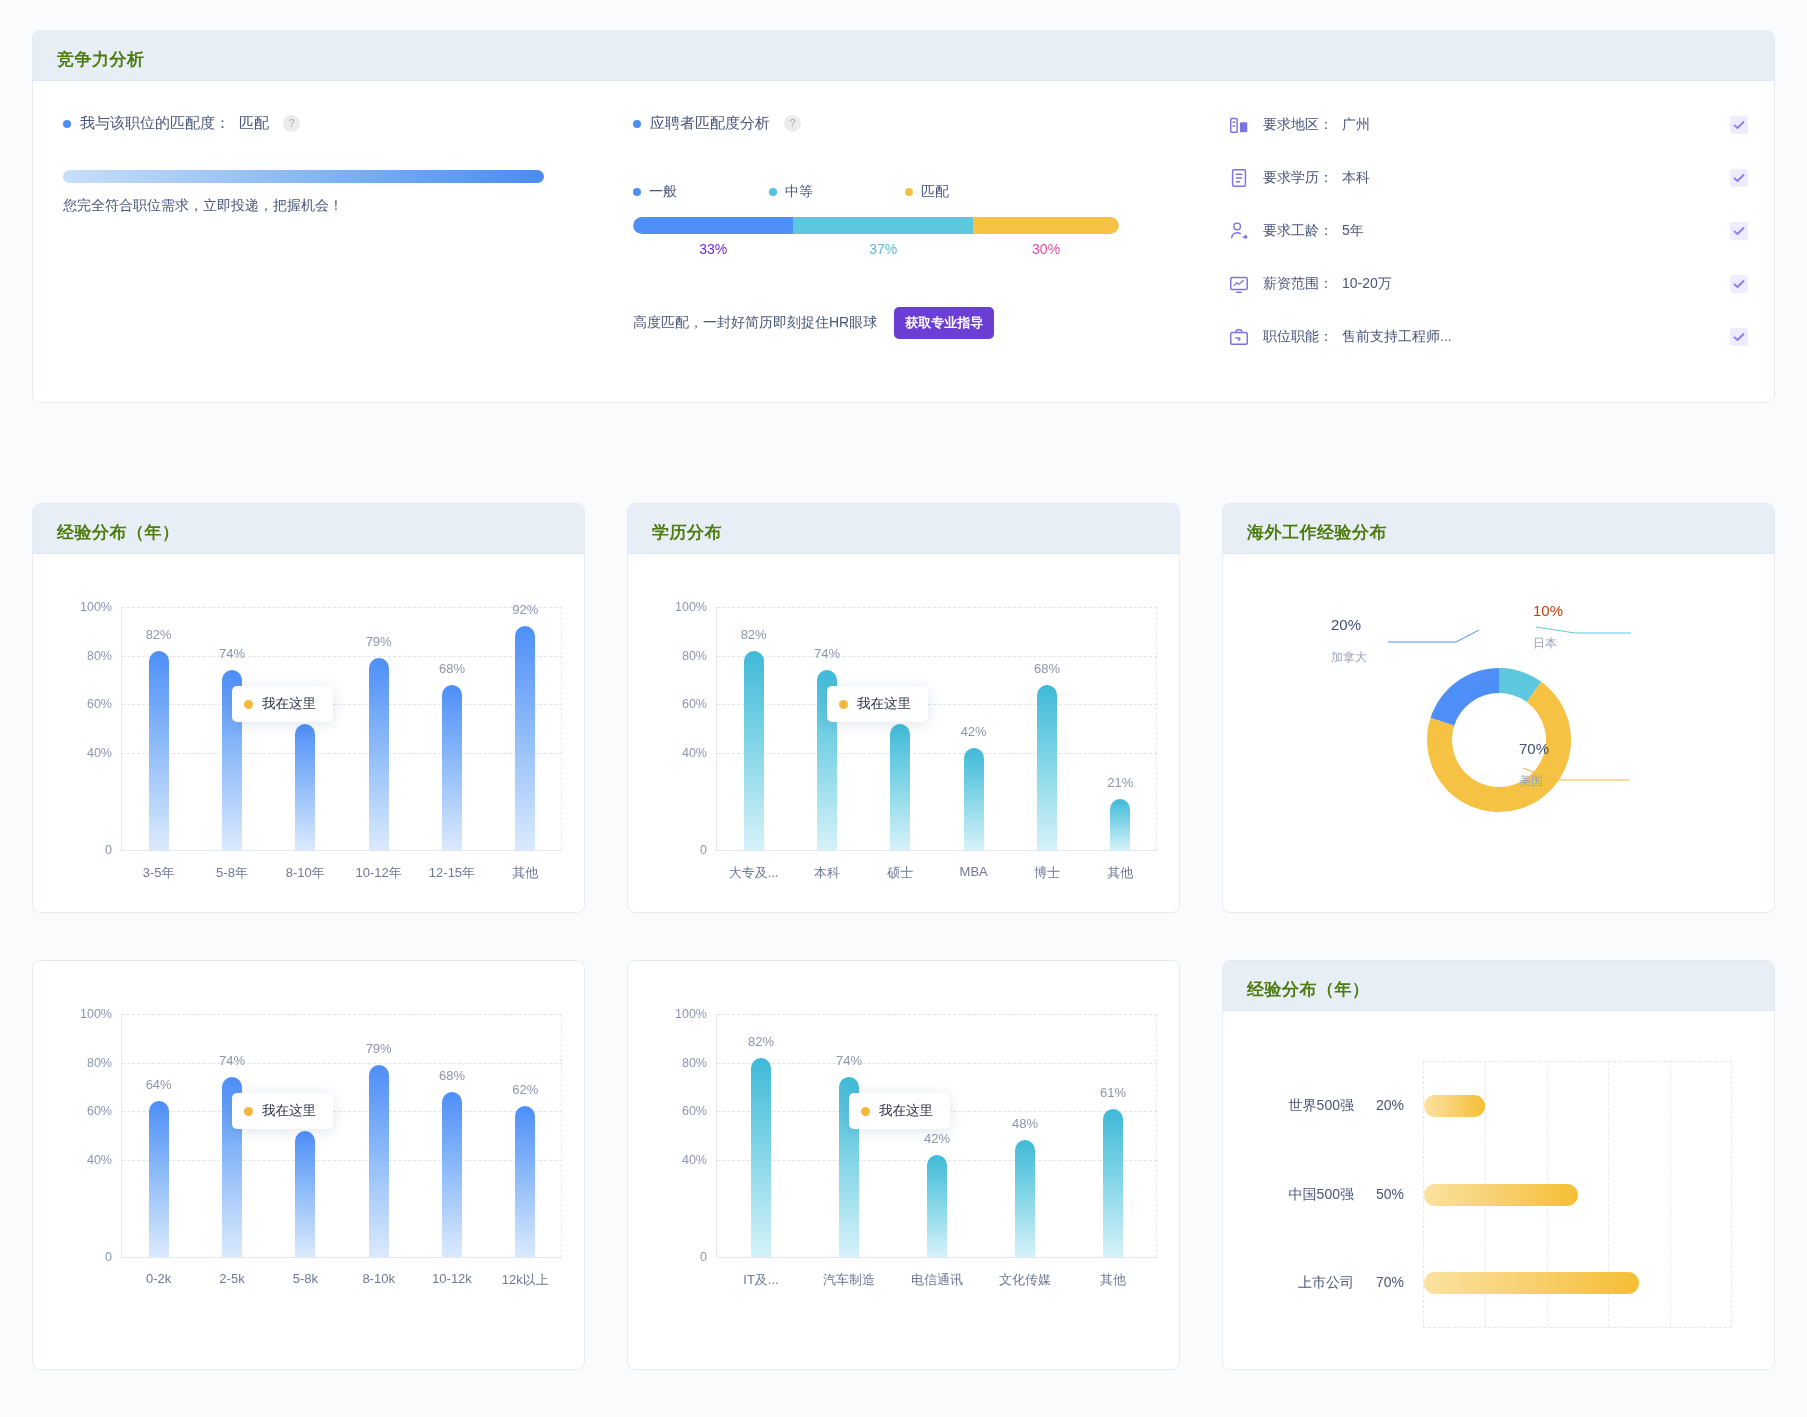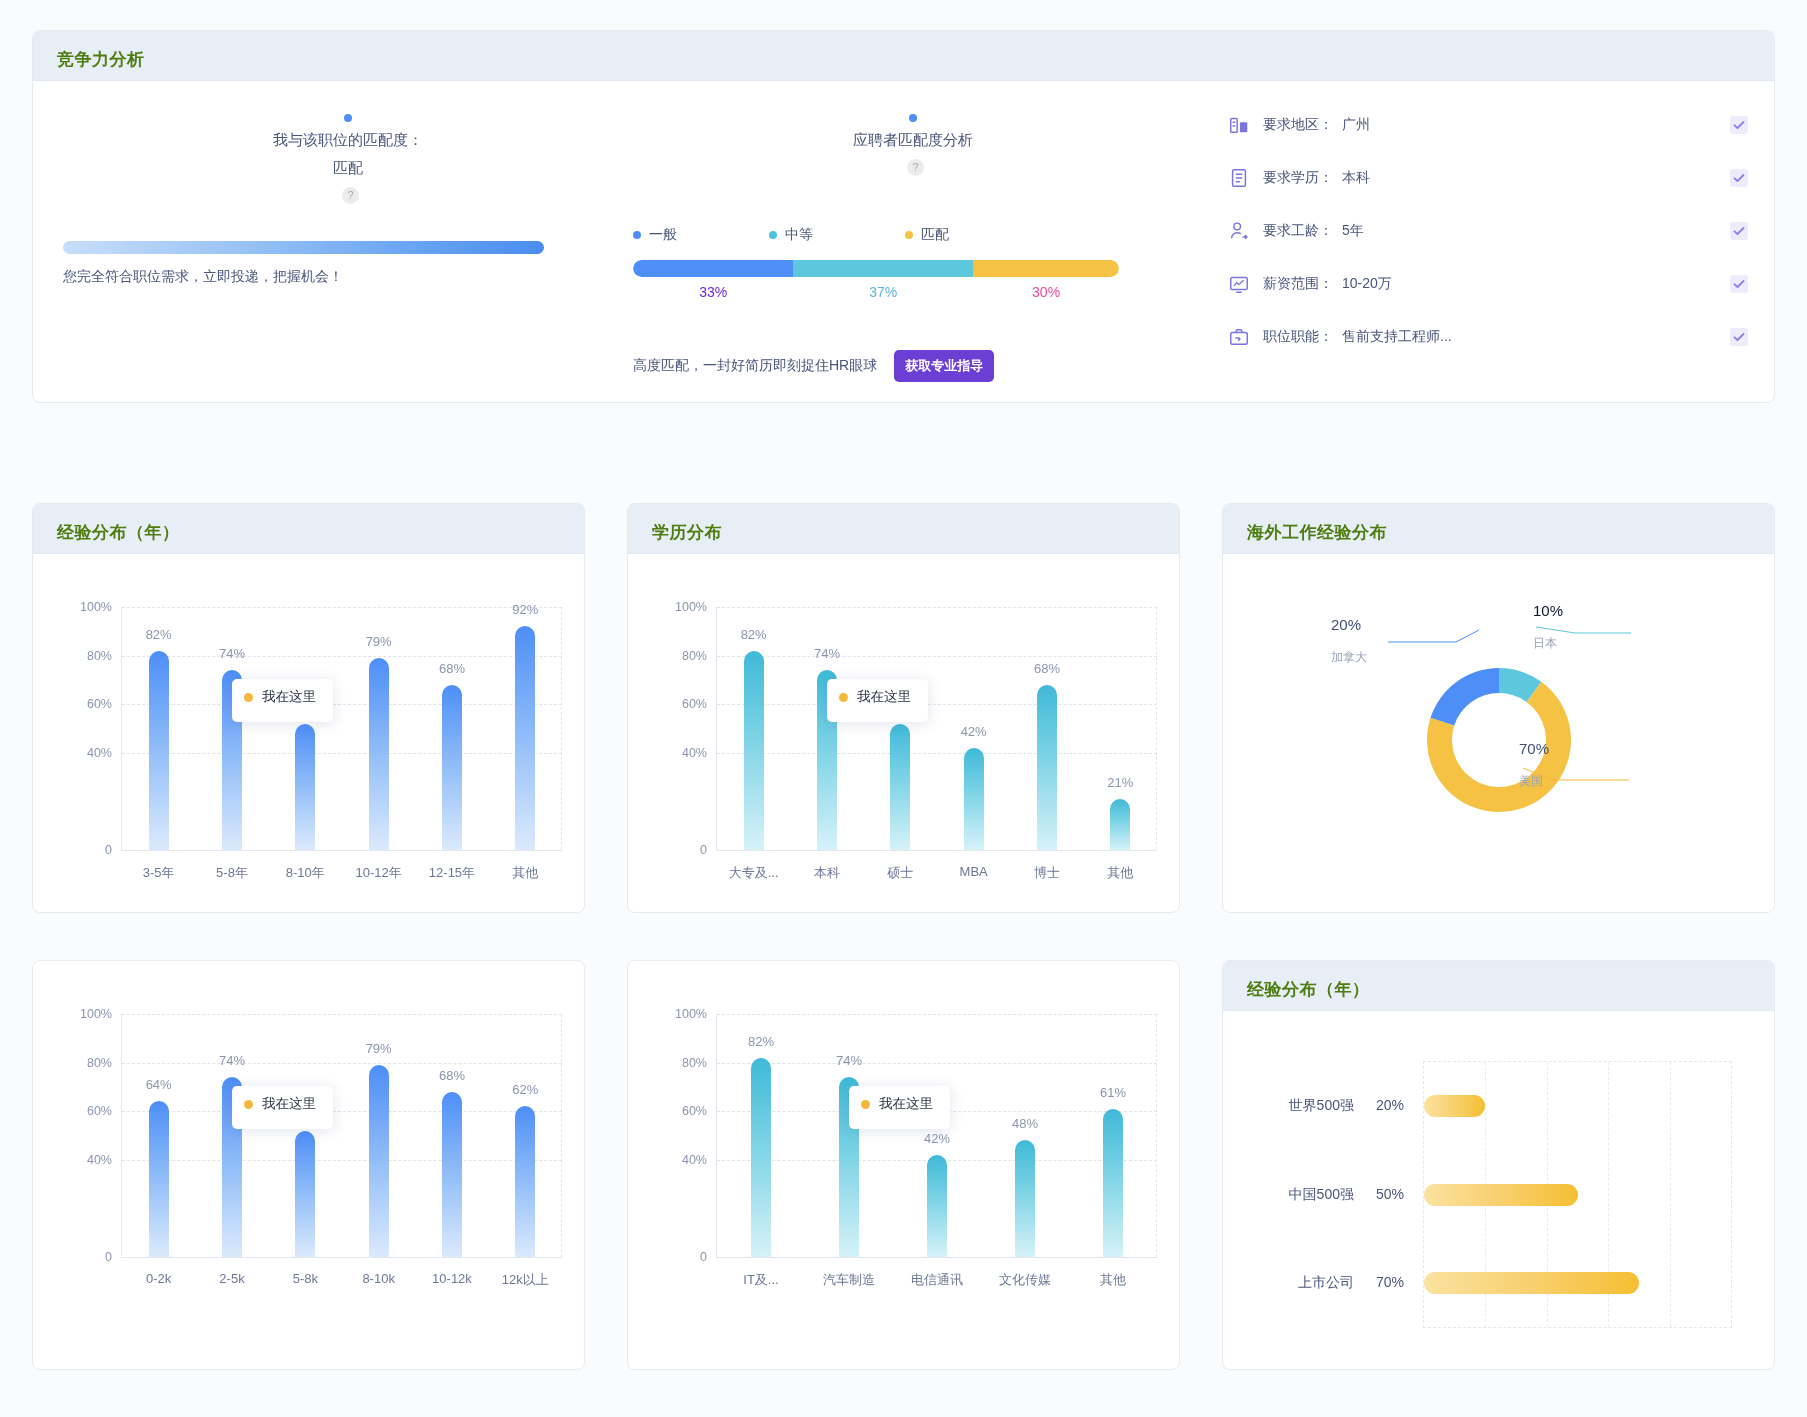--- a/index.html
+++ b/index.html
@@ -42,21 +42,21 @@
   .top-card { width: 1743px; height: 373px; }
   .top-body { height: 322px; position: relative; }
 
   .col-left  { position: absolute; left: 30px;  top: 0; width: 570px; }
   .col-mid   { position: absolute; left: 600px; top: 0; width: 560px; }
   .col-right { position: absolute; left: 1195px; top: 0; width: 520px; }
 
   .bullet-row {
     display: flex; align-items: center; gap: 9px;
     margin-top: 33px;
-    font-size: 15px; color: #49557a; flex-direction: column;
+    font-size: 15px; color: #49557a;
   }
   .dot { width: 8px; height: 8px; border-radius: 50%; background: #4d8ef7; flex: none; }
   .dot.cy { background: #4fc3dd; }
   .dot.ye { background: #f5c244; }
   .help {
     width: 17px; height: 17px; border-radius: 50%;
     background: #ececec; color: #a9a9a9;
     font-size: 11px; line-height: 17px; text-align: center;
     margin-left: 5px; flex: none;
   }
@@ -156,35 +156,35 @@
   .xlab {
     position: absolute; top: 100%; margin-top: 14px; left: 50%;
     transform: translateX(-50%);
     font-size: 13px; color: #6d7characters;
     color: #6d7896; white-space: nowrap;
   }
   .tip {
     position: absolute; z-index: 5;
     background: #fff; border-radius: 5px;
     box-shadow: 0 2px 14px rgba(70,90,140,.16);
-    padding: 9px 17px 16px 12px;
+    padding: 9px 17px 9px 12px;
     display: flex; align-items: center; gap: 9px;
     font-size: 13.5px; color: #2b3245; white-space: nowrap;
   }
   .tip .tdot { width: 9px; height: 9px; border-radius: 50%; background: #f5b83d; flex: none; }
 
   
   .donut-wrap { position: absolute; inset: 0; }
   .donut-svg { position: absolute; left: 50%; top: 50%; transform: translate(-50%,-50%); }
 
   .dlabel { position: absolute; font-size: 0; }
   .dlabel .pct { display: block; font-size: 15px; color: #3f4f7a; }
   .dlabel .nm  { display: block; font-size: 12px; color: #98a2b8; margin-top: 16px; }
   .dlabel.lbl-jp { left: 310px; top: 48px; text-align: left; }
-  .dlabel.lbl-jp .pct { color: #0f172a; }
+  .dlabel.lbl-jp .pct { color: #c2410c; }
   .dlabel.lbl-ca { left: 108px; top: 62px; text-align: left; }
   .dlabel.lbl-us { left: 296px; top: 186px; text-align: left; }
 
   
   .hchart { position: absolute; inset: 0; }
   .hplot {
     position: absolute; left: 200px; right: 42px; top: 50px; bottom: 42px;
     border: 1px dashed #e3e7ef;
   }
   .hgl { position: absolute; top: 0; bottom: 0; width: 0; border-left: 1px dashed #e7ebf2; }

